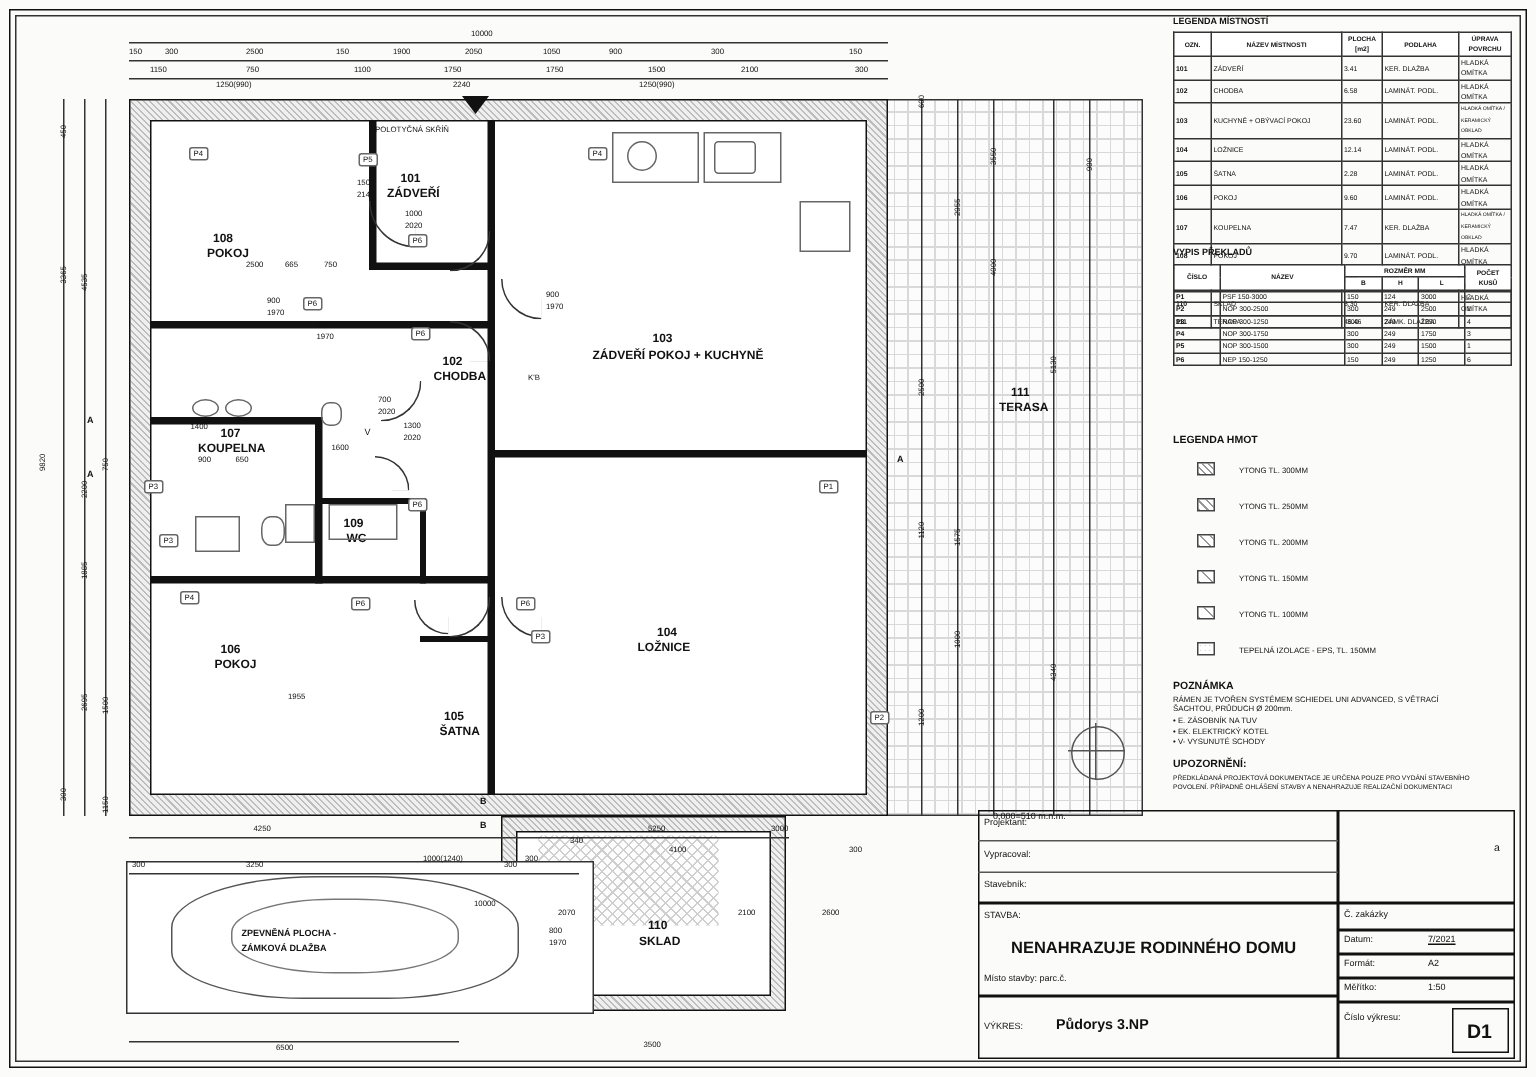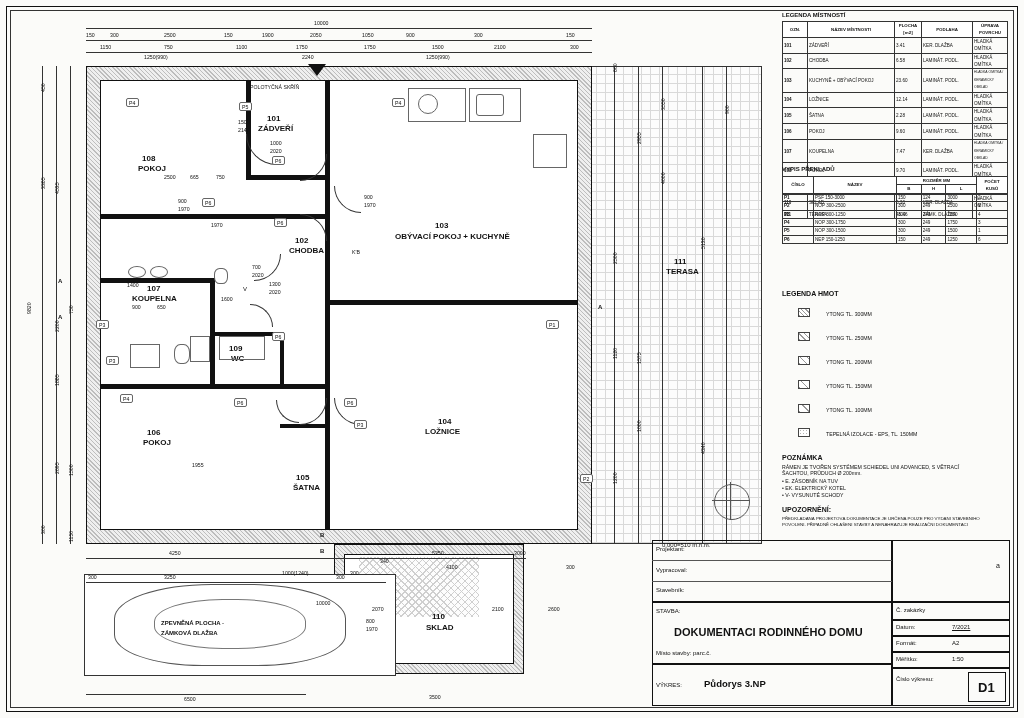--- a/index.html
+++ b/index.html
@@ -86,21 +86,21 @@
     <div class="t8 abs" style="left:215px;top:330px;">109</div>
     <div class="t8 abs" style="left:217px;top:340px;">WC</div>
 
     <div class="t8 abs" style="left:253px;top:100px;">101</div>
     <div class="t8 abs" style="left:244px;top:110px;">ZÁDVEŘÍ</div>
 
     <div class="t8 abs" style="left:281px;top:222px;">102</div>
     <div class="t8 abs" style="left:275px;top:232px;">CHODBA</div>
 
     <div class="t8 abs" style="left:421px;top:207px;">103</div>
-    <div class="t8 abs" style="left:381px;top:218px;">OBÝVACÍ POKOJ + KUCHYNĚ</div>
+    <div class="t8 abs" style="left:381px;top:218px;">ZÁDVEŘÍ POKOJ + KUCHYNĚ</div>
 
     <div class="t8 abs" style="left:424px;top:403px;">104</div>
     <div class="t8 abs" style="left:411px;top:413px;">LOŽNICE</div>
 
     <div class="t8 abs" style="left:282px;top:459px;">105</div>
     <div class="t8 abs" style="left:279px;top:469px;">ŠATNA</div>
 
     <div class="boxthin" style="left:394px;top:74px;width:58px;height:34px;"></div>
     <div class="boxthin" style="left:455px;top:74px;width:52px;height:34px;"></div>
     <div class="abs" style="left:404px;top:80px;width:18px;height:18px;border:1px solid #666;border-radius:50%;"></div>
@@ -507,21 +507,21 @@
     <div class="ln thin" style="left:0px;top:41px;width:240px;height:1px;"></div>
     <div class="t6 abs" style="left:4px;top:6px;">Projektant:</div>
     <div class="t6 abs" style="left:4px;top:27px;">Vypracoval:</div>
     <div class="t6 abs" style="left:4px;top:47px;">Stavebník:</div>
 
     <div class="box" style="left:240px;top:0px;width:118px;height:62px;"></div>
     <div class="t7 abs" style="left:344px;top:22px;">a</div>
 
     <div class="box" style="left:0px;top:62px;width:240px;height:62px;"></div>
     <div class="t6 abs" style="left:4px;top:68px;">STAVBA:</div>
-    <div class="t11 abs" style="left:22px;top:86px;">DOKUMENTACI RODINNÉHO DOMU</div>
+    <div class="t11 abs" style="left:22px;top:86px;">NENAHRAZUJE RODINNÉHO DOMU</div>
     <div class="t6 abs" style="left:4px;top:110px;">Místo stavby: parc.č.</div>
 
     <div class="box" style="left:0px;top:124px;width:240px;height:42px;"></div>
     <div class="t6 abs" style="left:4px;top:142px;">VÝKRES:</div>
     <div class="t9 abs" style="left:52px;top:138px;">Půdorys 3.NP</div>
 
     <div class="box" style="left:240px;top:62px;width:118px;height:18px;"></div>
     <div class="t6 abs" style="left:244px;top:67px;">Č. zakázky</div>
 
     <div class="box" style="left:240px;top:80px;width:118px;height:16px;"></div>

